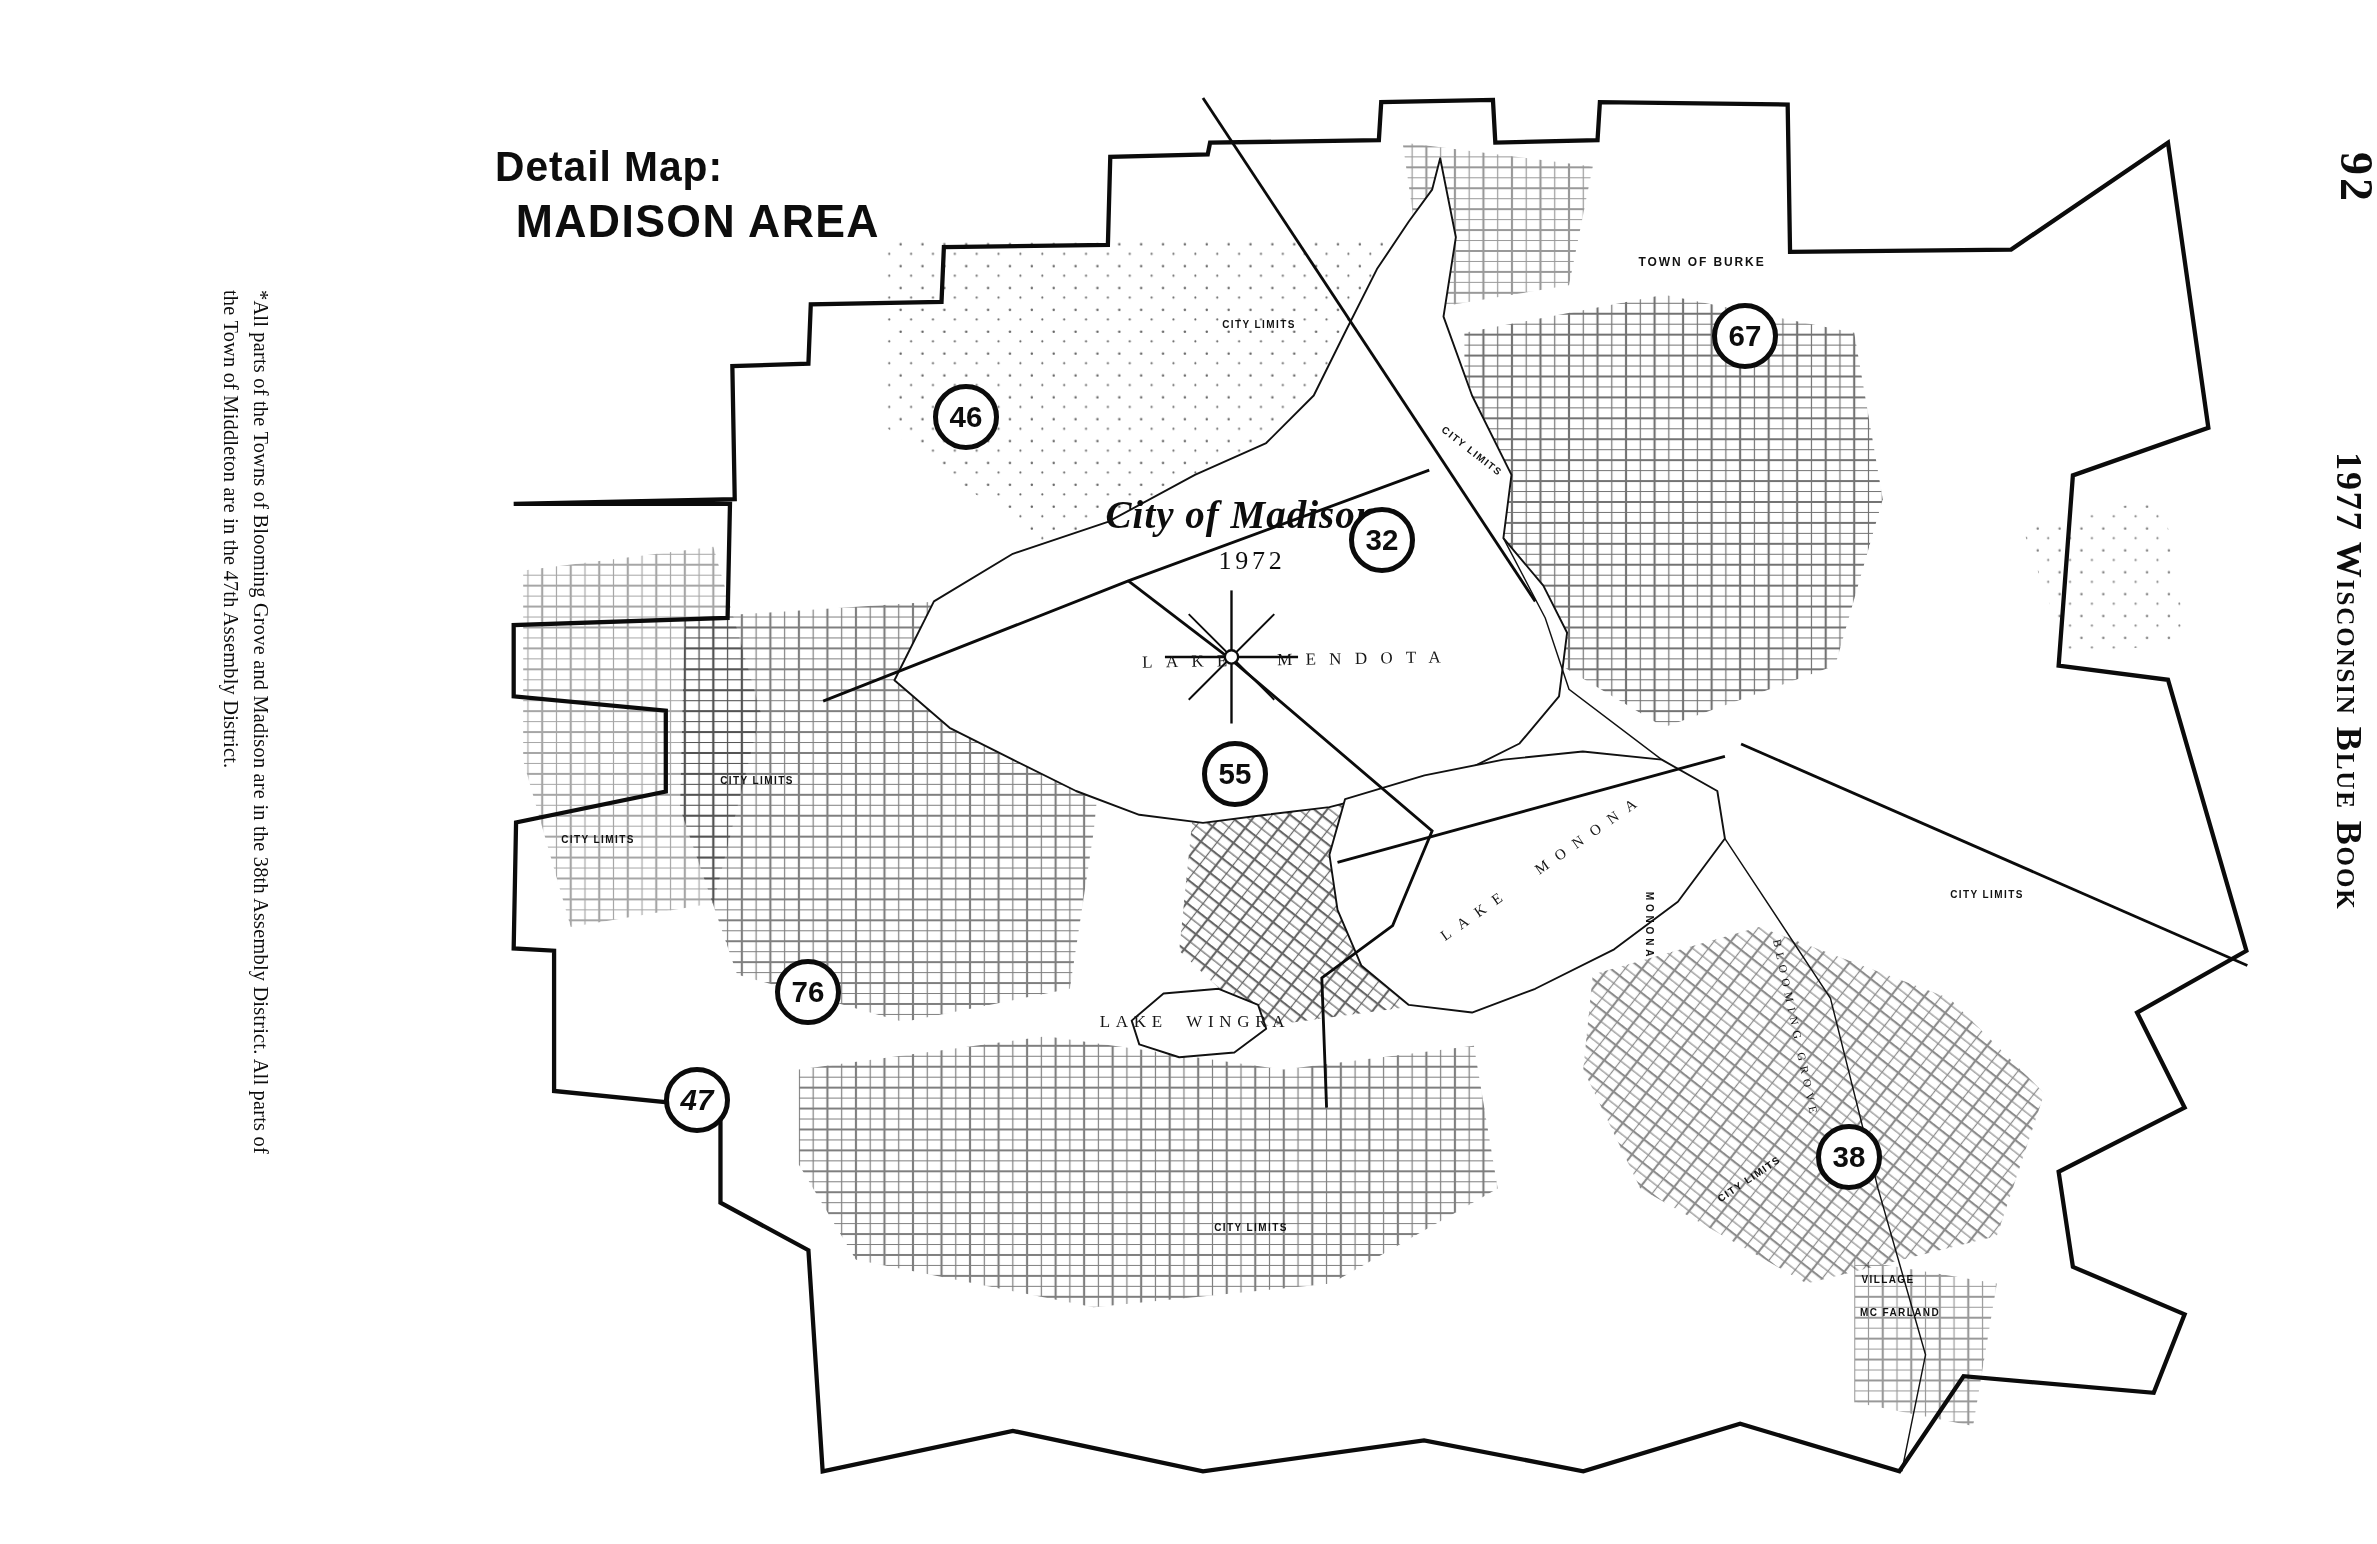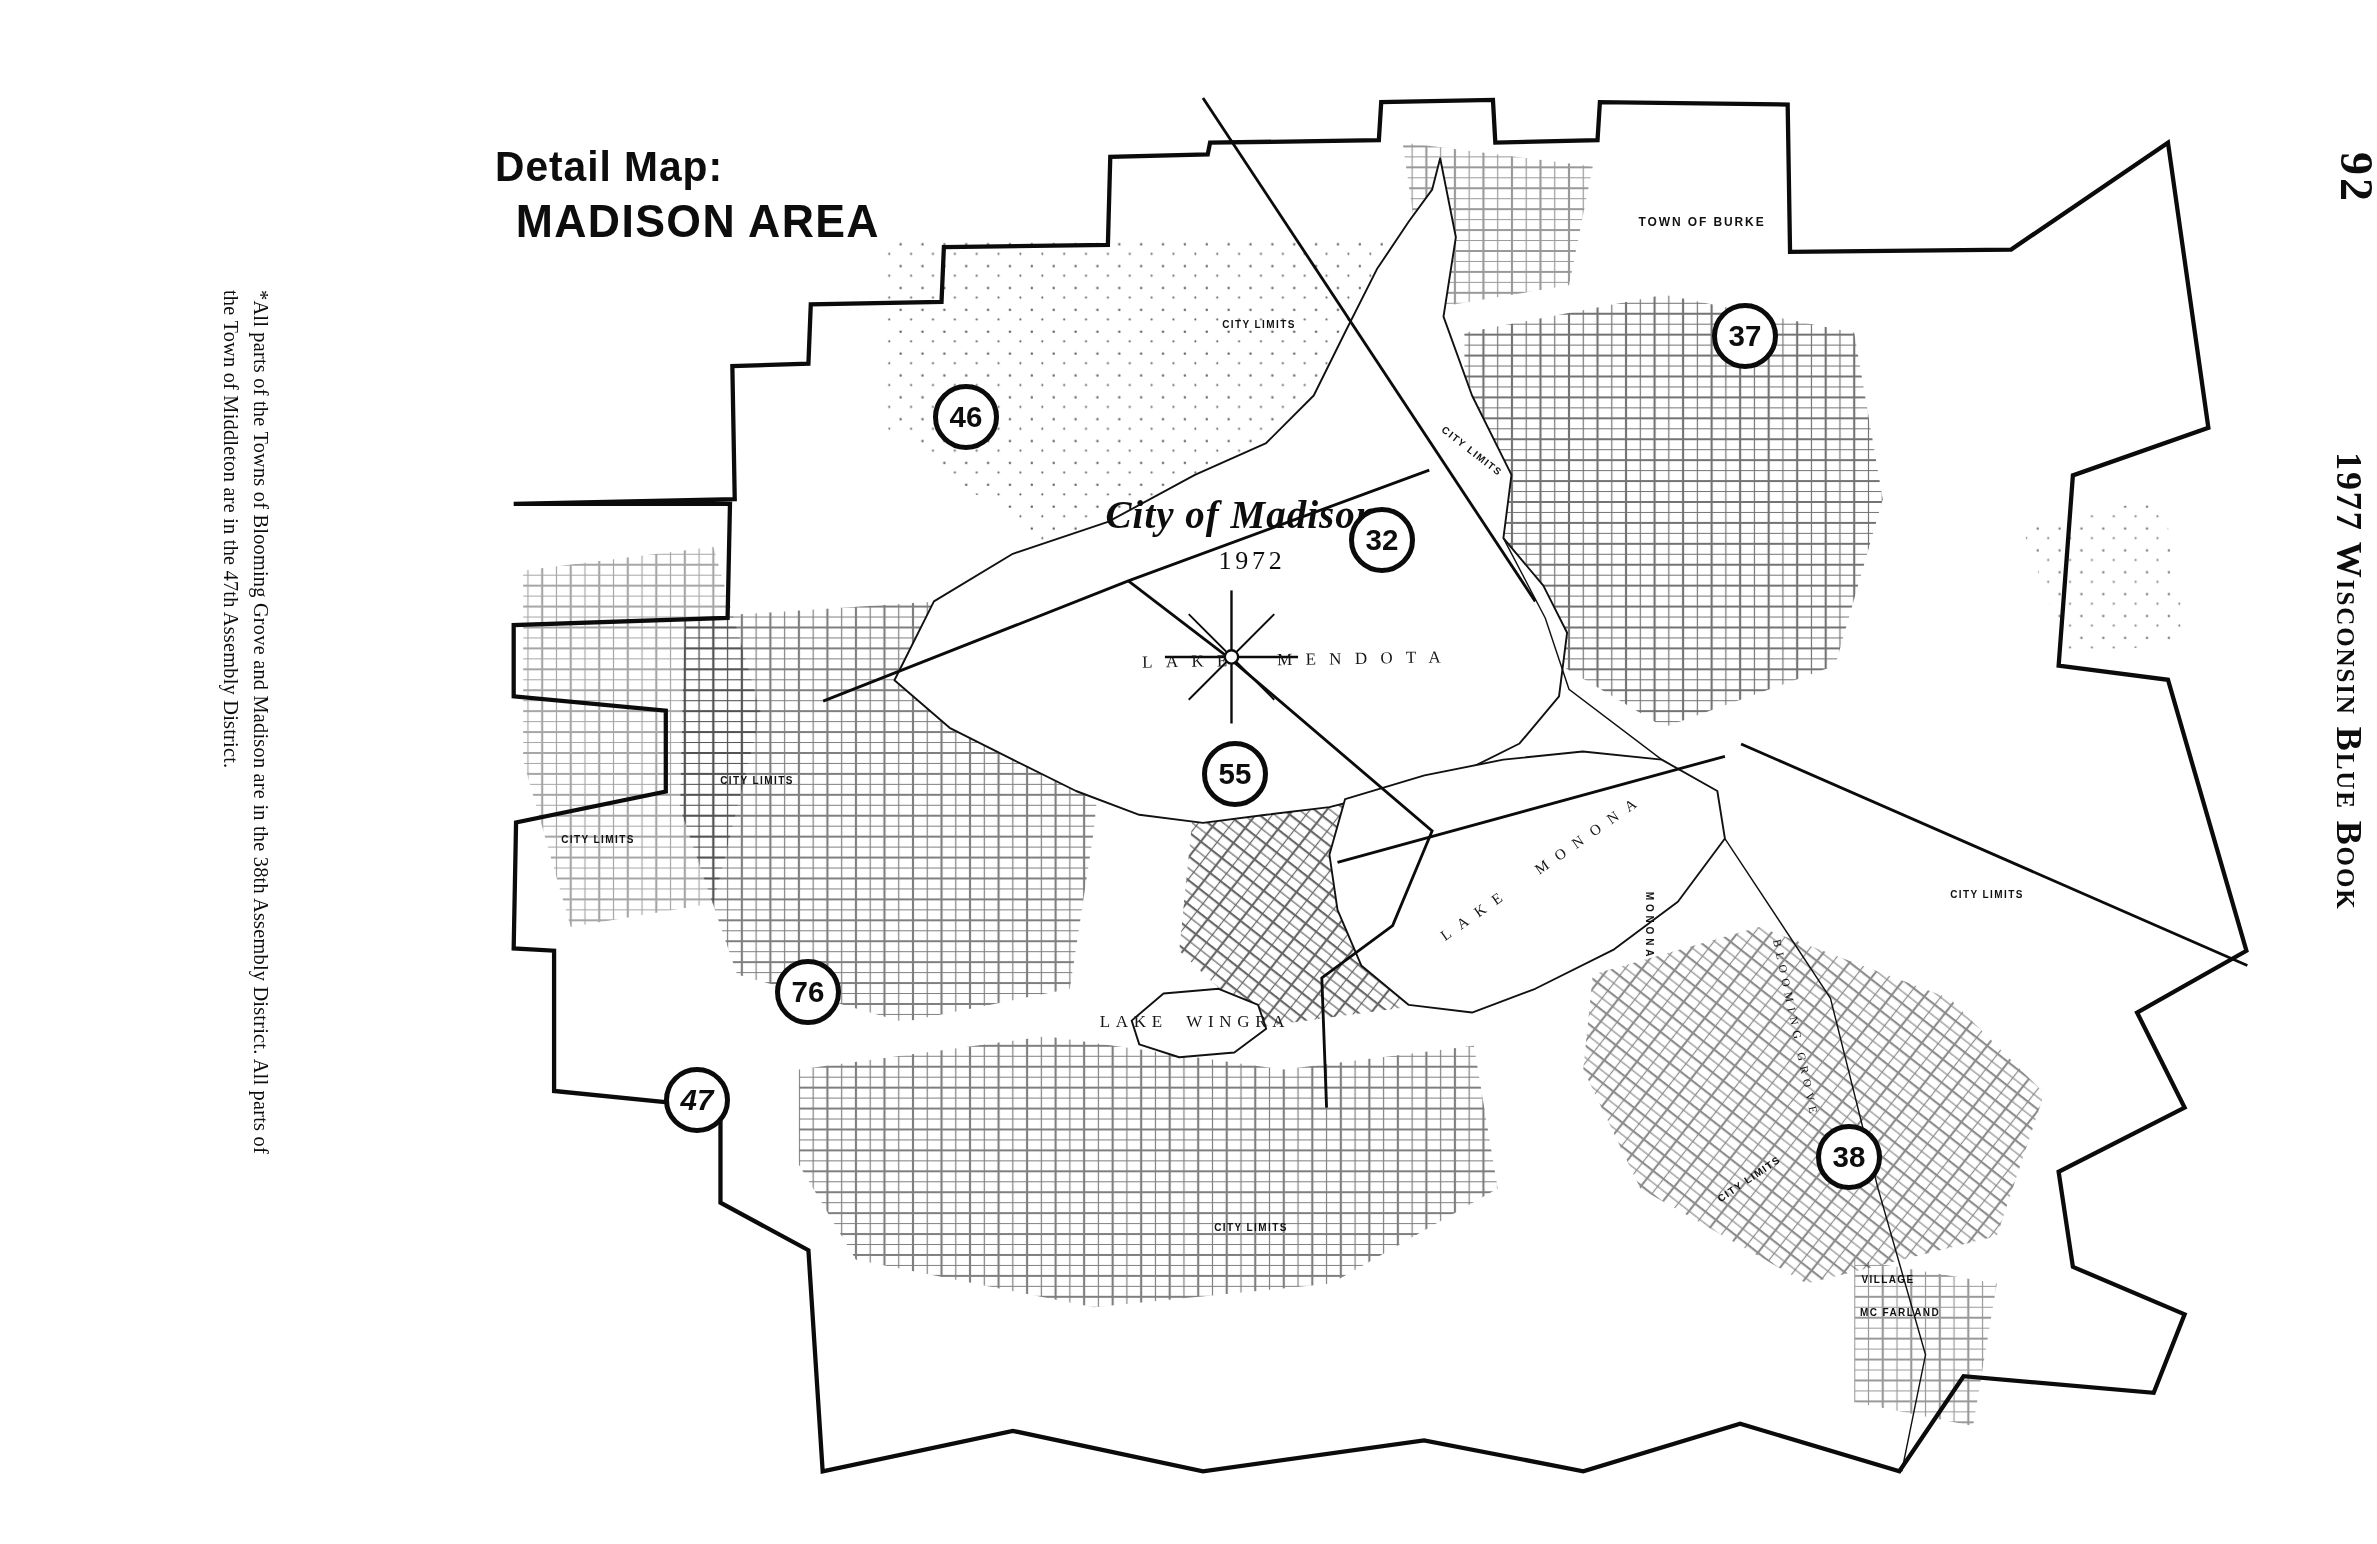--- a/index.html
+++ b/index.html
@@ -61,21 +61,21 @@
   .cityyear{font:400 26px "Liberation Serif", serif;letter-spacing:3.8px;}
   .lakename{
     font:400 17px "Liberation Serif", serif;
     letter-spacing:13.3px;word-spacing:19px;color:#161616;
   }
   .lakename.small{font-size:17px;letter-spacing:5.7px;word-spacing:8.6px;}
   .tiny{
     font:700 10px "Liberation Sans", sans-serif;
     letter-spacing:1.4px;color:#111;
   }
-  .tiny.bigger{font-size:12px;letter-spacing:1.9px;}
+  .tiny.bigger{font-size:12px;letter-spacing:1.9px;margin-top:40px;}
 </style>
 </head>
 <body>
 
 <div class="page">
 
   <svg class="map-art" viewBox="0 0 5220 3248" xmlns="http://www.w3.org/2000/svg">
     <defs>
       <pattern id="blocks" width="60" height="44" patternUnits="userSpaceOnUse">
         <path d="M0 1H60M0 22H60M0 43H60" stroke="#000" stroke-width="2.5" fill="none"></path>
@@ -165,21 +165,21 @@
   <div class="lbl tiny" style="left:1649px;top:926px;transform:translate(-50%,-50%) rotate(90deg);letter-spacing:3.8px;">MONONA</div>
   <div class="lbl tiny" style="left:1796px;top:1029px;transform:translate(-50%,-50%) rotate(78deg);letter-spacing:5.7px;font-weight:400;font-family:'Liberation Serif',serif;font-size:11.4px;">BLOOMING GROVE</div>
 
   <div class="lbl tiny" style="left:1888px;top:1279px;">VILLAGE</div>
   <div class="lbl tiny" style="left:1900px;top:1312px;">MC FARLAND</div>
 
   <div class="dc" style="left:966px;top:417px;">
       <span>46</span>
     </div>
   <div class="dc" style="left:1745px;top:336px;">
-      <span>37</span>
+      <span>67</span>
     </div>
   <div class="dc" style="left:1382px;top:540px;">
       <span>32</span>
     </div>
   <div class="dc" style="left:1235px;top:774px;">
       <span>55</span>
     </div>
   <div class="dc" style="left:808px;top:992px;">
       <span>76</span>
     </div>

